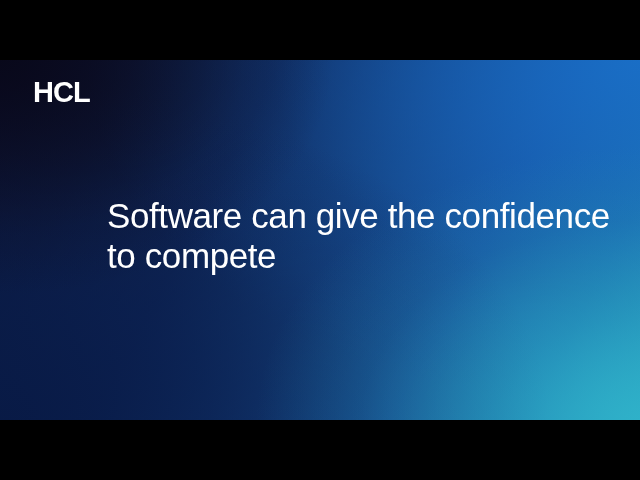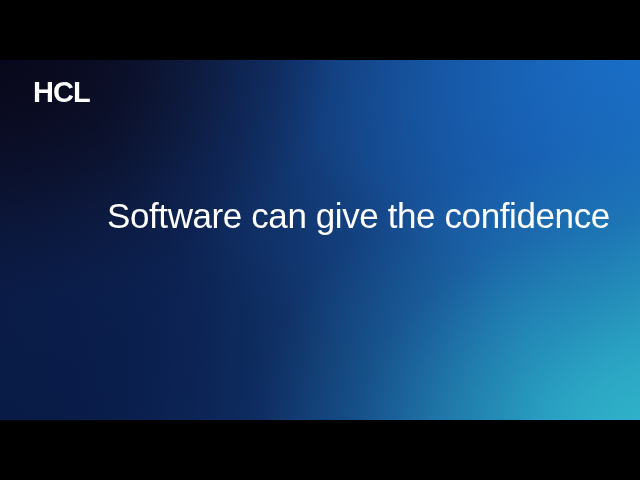--- a/index.html
+++ b/index.html
@@ -168,17 +168,18 @@
     <div class="slide-bg-br"></div>
     <div class="slide-bg-tl"></div>
   </div>
 
   <div class="brand-logo">
     <span class="logo-hcl">HCL</span>
   </div>
 
   <div class="headline">
     <span class="headline-line">Software can give the confidence</span>
+    <span class="headline-line">to compete</span>
   </div>
 
   <div class="letterbox letterbox-bottom"></div>
 
 </div>
 
 </body></html>

